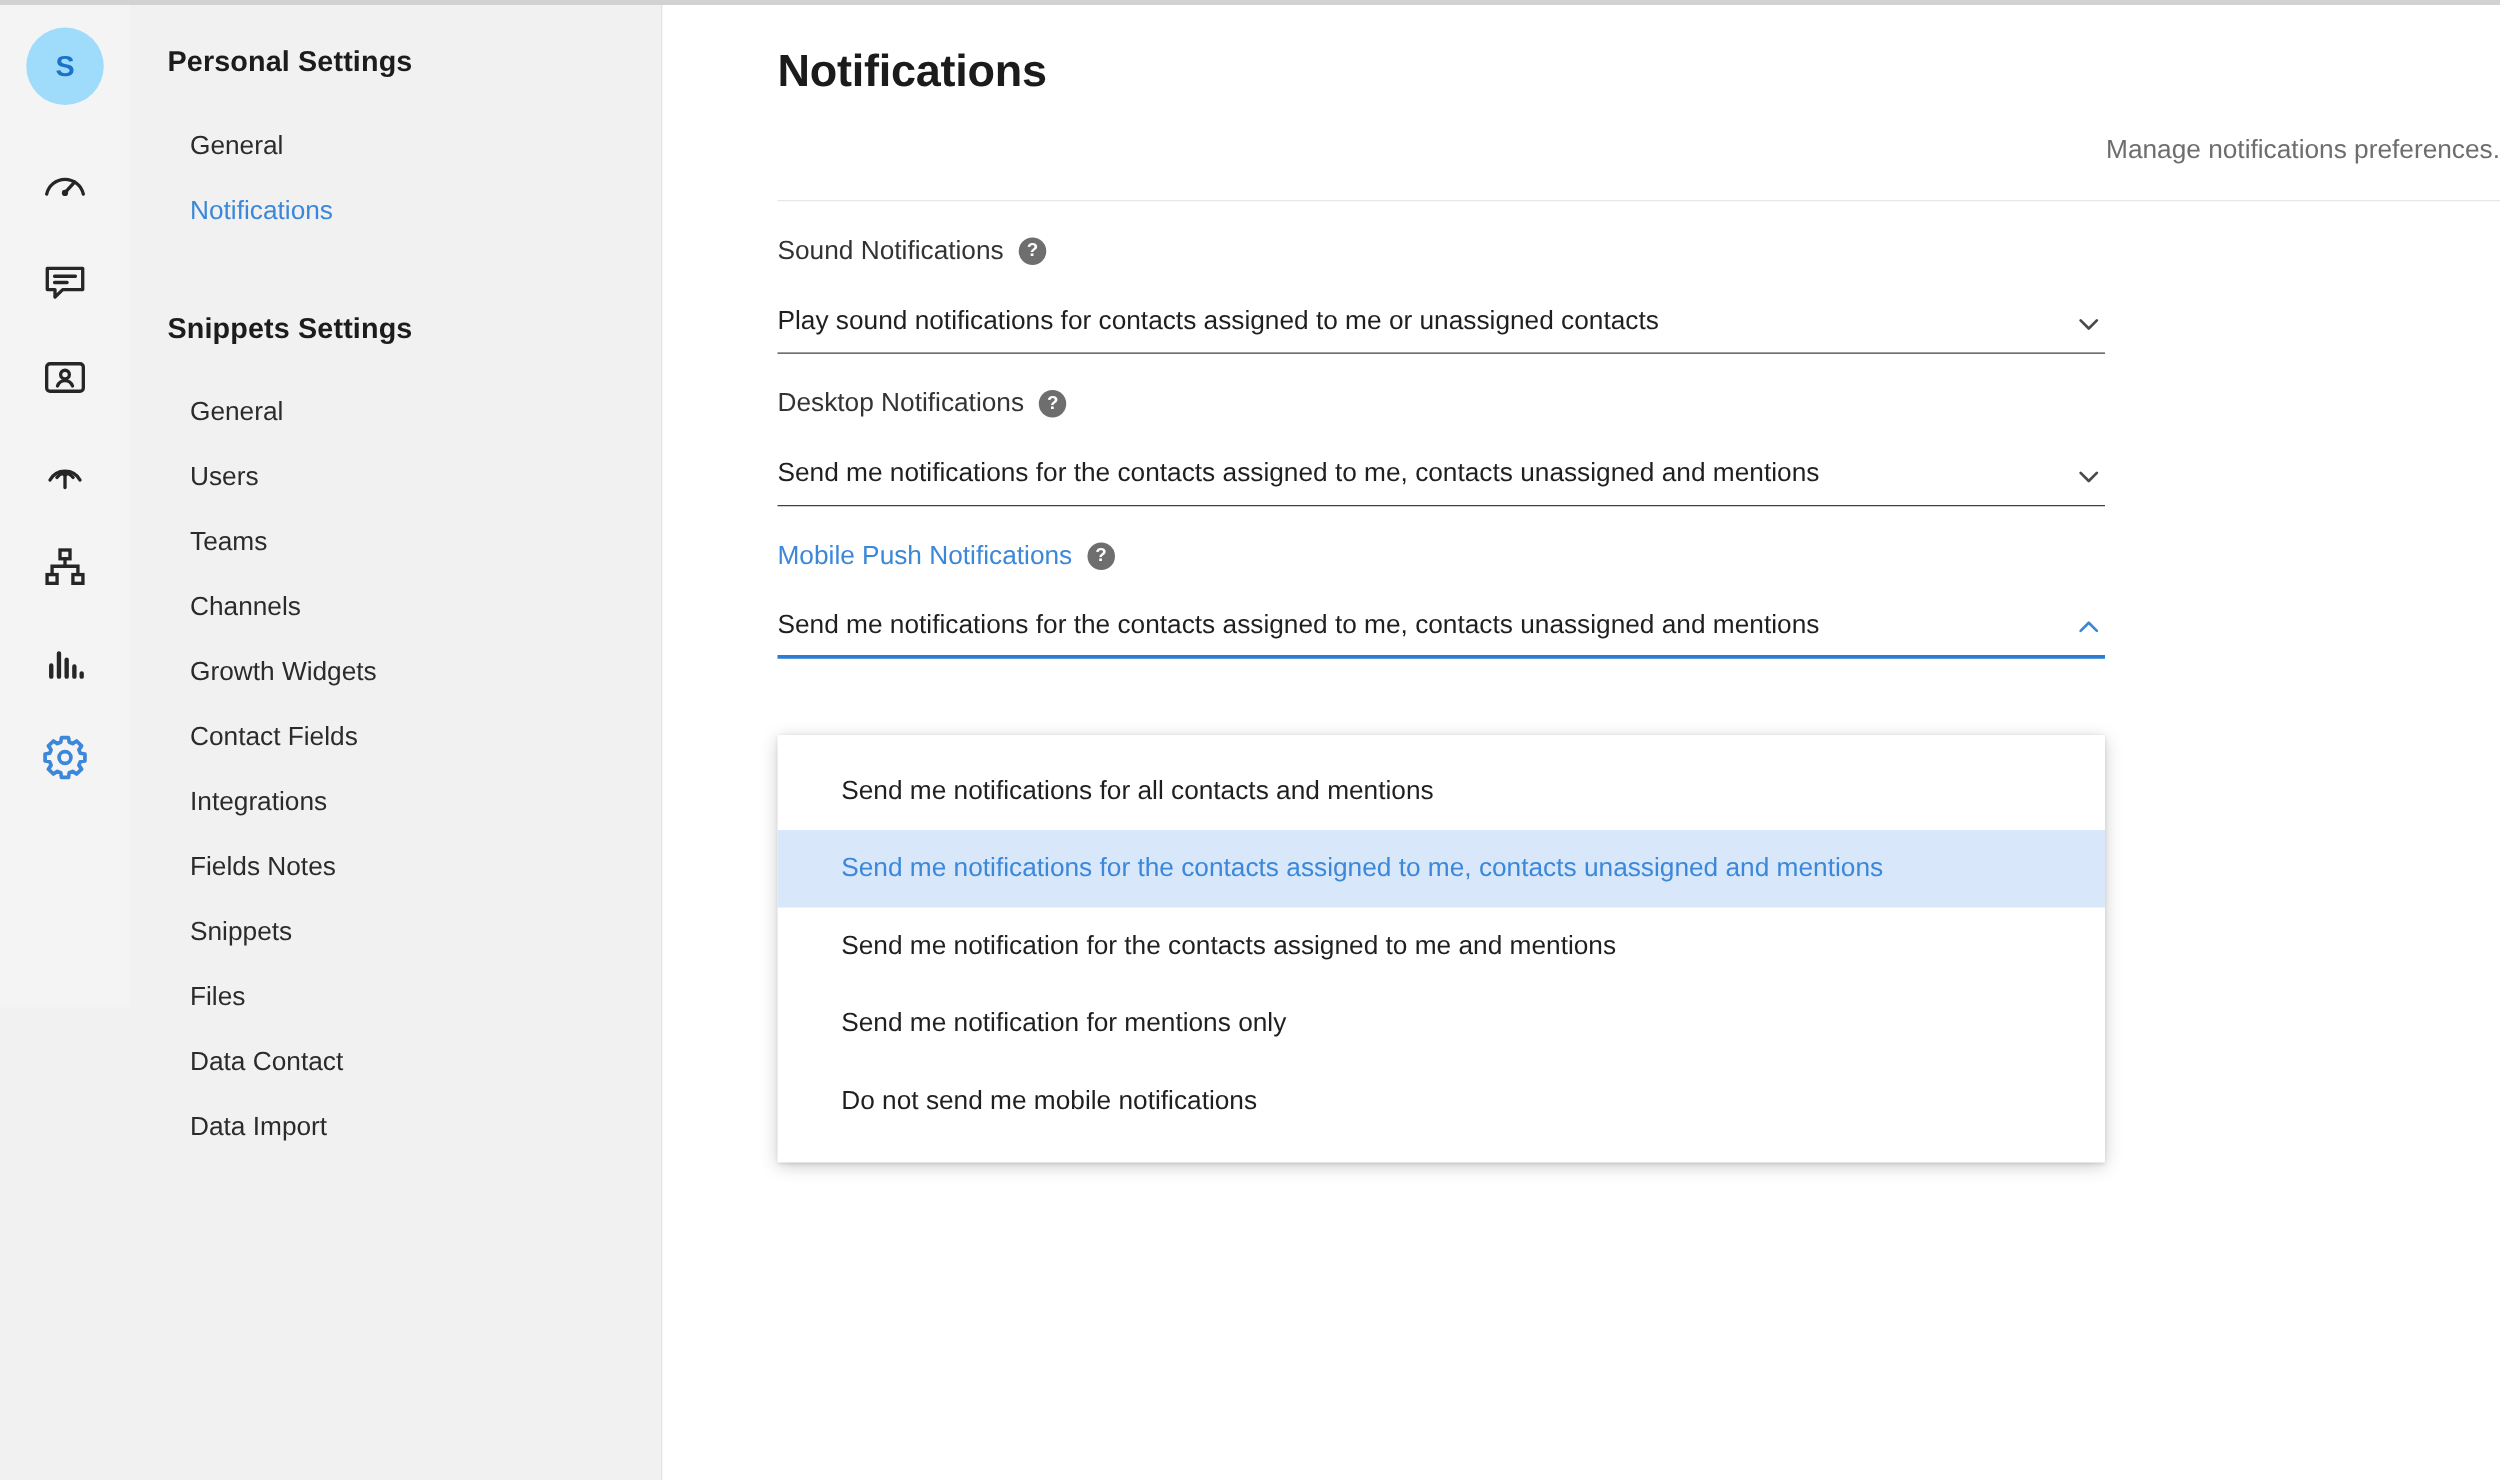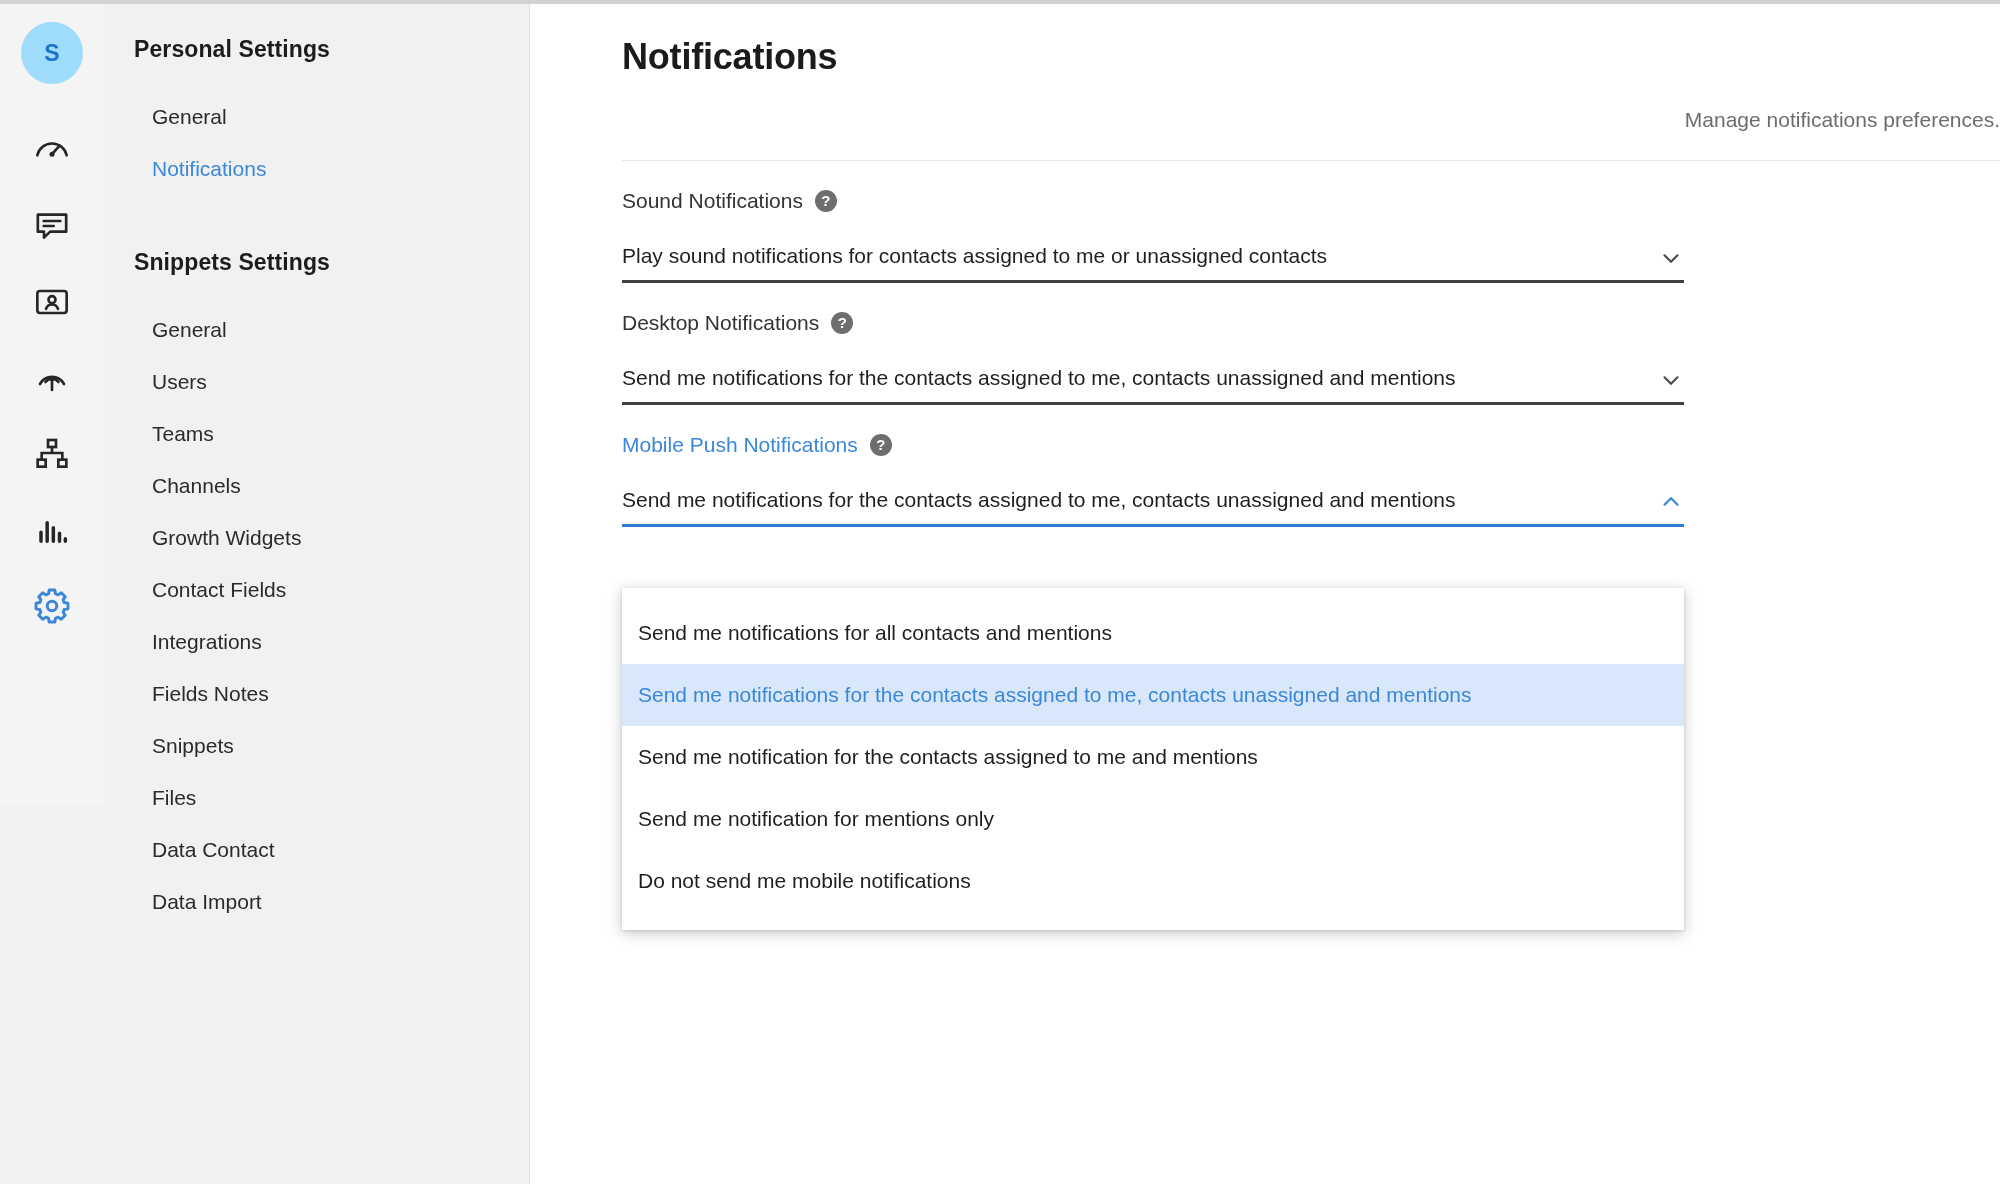--- a/index.html
+++ b/index.html
@@ -86,42 +86,42 @@
   .help-icon {
     width: 22px; height: 22px; border-radius: 50%;
     background: #6e6e6e; color: #ffffff;
     font-size: 15px; font-weight: 700; line-height: 22px;
     text-align: center; display: inline-block; cursor: pointer;
     font-family: "Liberation Sans", sans-serif;
   }
   .select-row {
     display: flex; align-items: center; justify-content: space-between;
     width: 1062px; height: 48px;
-    border-bottom: 3px solid #404040;
+    border-bottom: 1px solid #404040;
     cursor: pointer;
   }
   .select-row.open { border-bottom: 3px solid #2b7cd3; }
   .select-value {
     font-size: 21px; color: #1f1f1f;
     white-space: nowrap; overflow: hidden; text-overflow: ellipsis;
     max-width: 980px; padding-bottom: 4px;
   }
   .chev { width: 26px; height: 26px; flex: 0 0 26px; }
   .chev svg { display: block; }
 
   
   .dropdown {
     position: absolute; left: 92px; top: 588px;
     width: 1062px; background: #ffffff;
     box-shadow: 0 3px 14px rgba(0,0,0,.22), 0 1px 3px rgba(0,0,0,.12);
     padding: 14px 0 18px 0; z-index: 30;
   }
   .dd-option {
     height: 62px; line-height: 62px;
-    padding: 0 16px; font-size: 21px; color: #1f1f1f;
+    padding: 0 51px; font-size: 21px; color: #1f1f1f;
     white-space: nowrap; overflow: hidden; text-overflow: ellipsis;
     cursor: pointer;
   }
   .dd-option.selected { background: #d8e8fa; color: #3b87d9; }
 </style>
 </head>
 <body>
 
 <div class="app">
   <div class="top-hairline"></div>

